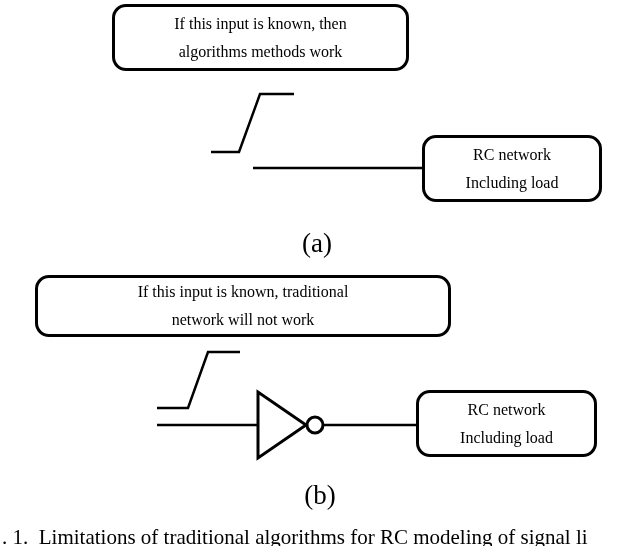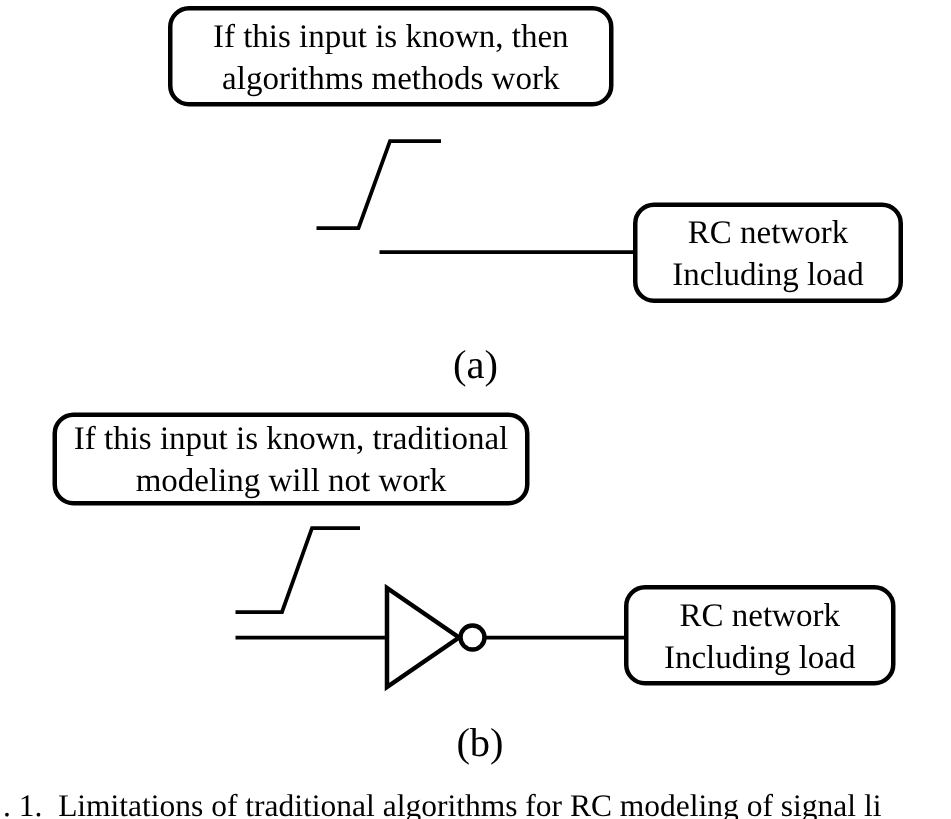--- a/index.html
+++ b/index.html
@@ -23,27 +23,27 @@
     border-radius: 14px;
     background: #ffffff;
     display: flex;
     flex-direction: column;
     justify-content: center;
     align-items: center;
     text-align: center;
     z-index: 2;
   }
   .box .tline {
-    font-size: 22px;
+    font-size: 16px;
     line-height: 28px;
     white-space: nowrap;
   }
   #callout-a { left: 112px; top: 4px;   width: 297px; height: 67px; }
   #rc-a      { left: 422px; top: 135px; width: 180px; height: 67px; }
-  #callout-b { left: 35px;  top: 275px; width: 318px; height: 62px; }
+  #callout-b { left: 35px;  top: 275px; width: 416px; height: 62px; }
   #rc-b      { left: 416px; top: 390px; width: 181px; height: 67px; }
   .wires {
     position: absolute;
     left: 0; top: 0;
     z-index: 1;
   }
   .stroke {
     fill: none;
     stroke: #000000;
     stroke-width: 2.5;
@@ -104,21 +104,21 @@
 
   <div class="box" id="rc-a">
     <div class="tline">RC network</div>
     <div class="tline">Including load</div>
   </div>
 
   <div class="part-label" id="label-a">(a)</div>
 
   <div class="box" id="callout-b">
     <div class="tline">If this input is known, traditional</div>
-    <div class="tline">modeling will not work</div>
+    <div class="tline">network will not work</div>
   </div>
 
   <div class="box" id="rc-b">
     <div class="tline">RC network</div>
     <div class="tline">Including load</div>
   </div>
 
   <div class="part-label" id="label-b">(b)</div>
 
   <div class="caption">. 1.  Limitations of traditional algorithms for RC modeling of signal li</div>

